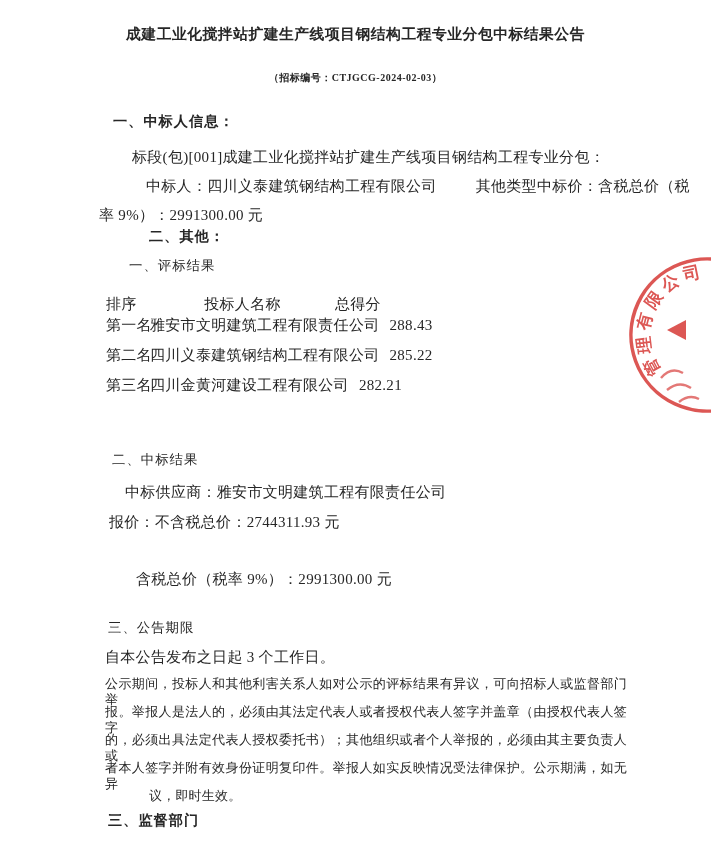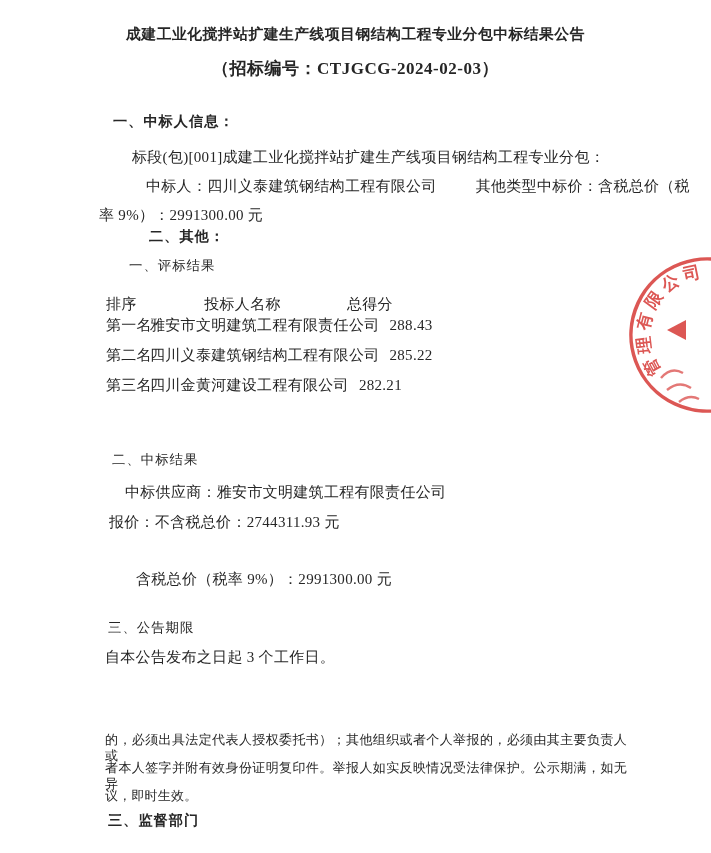--- a/index.html
+++ b/index.html
@@ -17,31 +17,31 @@
     left:105px;width:522px;font-size:13px;letter-spacing:.2px;
     text-align:justify;text-align-last:justify;white-space:normal;
   }
   .para-line.last{text-align:left;text-align-last:left;}
   .tbl-row{left:106px;}
   .cell-rank{display:inline-block;width:44px;}
   .cell-bidder{display:inline-block;}
   .cell-score{display:inline-block;margin-left:10px;}
   .head-rank{display:inline-block;width:44px;margin-top:8px;}
   .head-bidder{display:inline-block;width:185px;text-align:center;}
-  .head-score{display:inline-block;margin-left:12px;}
+  .head-score{display:inline-block;}
   .winner-gap{display:inline-block;margin-left:39px;}
   .stamp-svg{position:absolute;top:250px;left:621px;width:90px;height:170px;opacity:.88;}
 </style>
 </head>
 <body>
 
 <div class="page">
 
   <div class="abs title" style="top:26px;">成建工业化搅拌站扩建生产线项目钢结构工程专业分包中标结果公告</div>
-  <div class="abs title" style="top:59px;font-size:17px;">（招标编号：CTJGCG-2024-02-03）</div>
+  <div class="abs title" style="top:72px;font-size:10px;">（招标编号：CTJGCG-2024-02-03）</div>
 
   <div class="abs h-bold" style="top:113px;left:113px;">一、中标人信息：</div>
 
   <div class="abs" style="top:148px;left:132px;">标段(包)[001]成建工业化搅拌站扩建生产线项目钢结构工程专业分包：</div>
 
   <div class="abs" style="top:177px;left:146px;">
     <span>中标人：四川义泰建筑钢结构工程有限公司</span><span class="winner-gap">其他类型中标价：含税总价（税</span>
   </div>
 
   <div class="abs" style="top:206px;left:99px;">率 9%）：2991300.00 元</div>
@@ -65,23 +65,25 @@
   </div>
 
   <div class="abs sub-h" style="top:452px;left:112px;">二、中标结果</div>
   <div class="abs" style="top:483px;left:125px;">中标供应商：雅安市文明建筑工程有限责任公司</div>
   <div class="abs" style="top:513px;left:109px;">报价：不含税总价：2744311.93 元</div>
   <div class="abs" style="top:570px;left:109px;margin-left:27px;">含税总价（税率 9%）：2991300.00 元</div>
 
   <div class="abs sub-h" style="top:620px;left:108px;">三、公告期限</div>
   <div class="abs" style="top:648px;left:105px;">自本公告发布之日起 3 个工作日。</div>
 
+  <div class="abs para-line" style="top:676px;">公示期间，投标人和其他利害关系人如对公示的评标结果有异议，可向招标人或监督部门举</div>
+  <div class="abs para-line" style="top:704px;">报。举报人是法人的，必须由其法定代表人或者授权代表人签字并盖章（由授权代表人签字</div>
   <div class="abs para-line" style="top:732px;">的，必须出具法定代表人授权委托书）；其他组织或者个人举报的，必须由其主要负责人或</div>
   <div class="abs para-line" style="top:760px;">者本人签字并附有效身份证明复印件。举报人如实反映情况受法律保护。公示期满，如无异</div>
-  <div class="abs para-line last" style="top:788px;">议，即时生效。</div>
+  <div class="abs para-line last" style="top:788px;margin-left:44px;">议，即时生效。</div>
 
   <div class="abs h-bold" style="top:812px;left:108px;">三、监督部门</div>
 
   <svg class="stamp-svg" viewBox="0 0 90 170" aria-hidden="true">
     <g>
       <g transform="rotate(-65 86 85)">
         <circle cx="86" cy="85" r="76" fill="none" stroke="#d8403d" stroke-width="3.6"></circle>
         <path id="sealArc" d="M 28 85 A 58 58 0 1 1 144 85" fill="none"></path>
         <text font-size="17" font-weight="bold" fill="#d8403d" letter-spacing="4.5" text-anchor="middle" font-family="Liberation Serif, DejaVu Serif, serif">
           <textPath href="#sealArc" startOffset="50%">管理有限公司</textPath>

